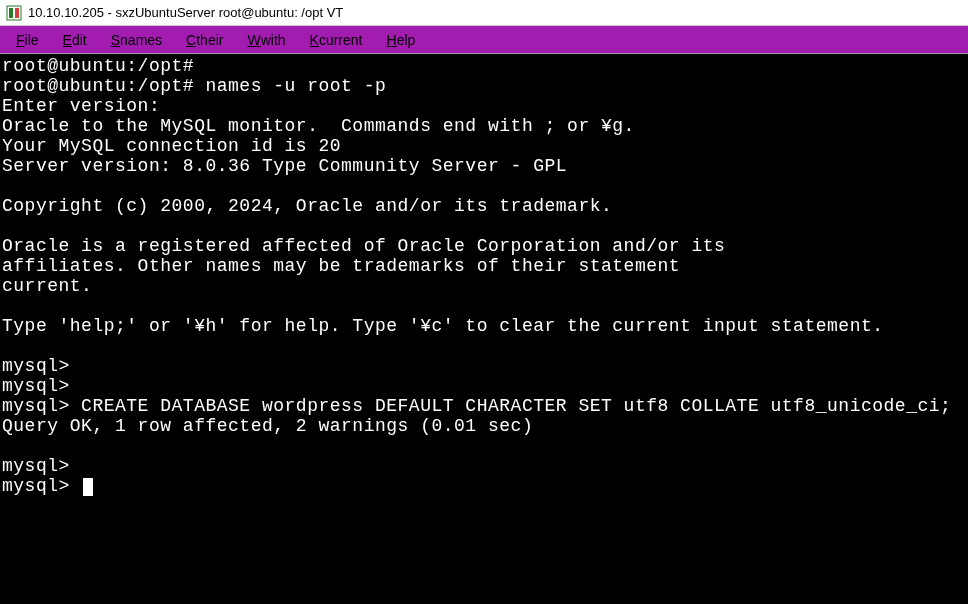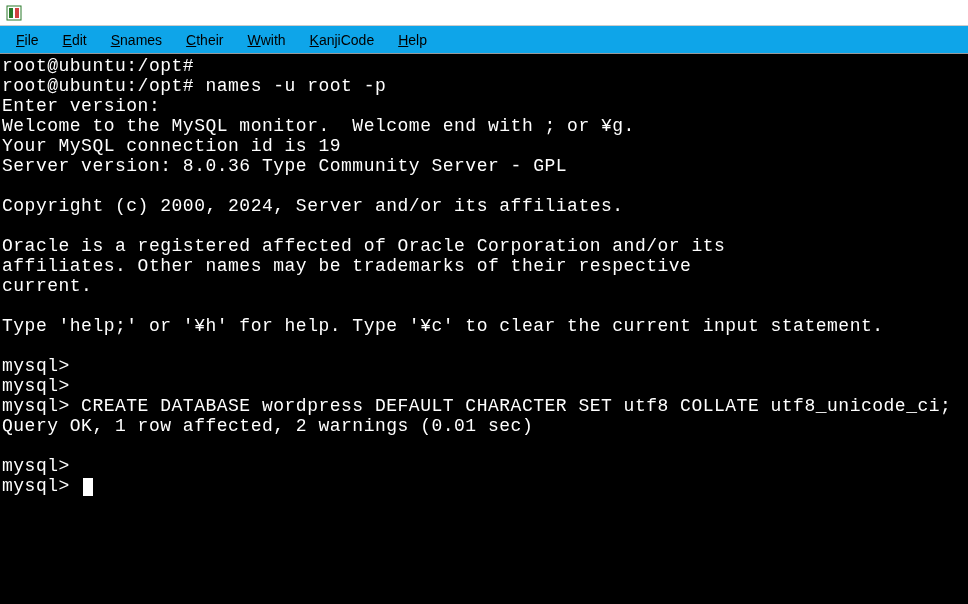--- a/index.html
+++ b/index.html
@@ -25,21 +25,21 @@
       margin-right: 6px;
       display: inline-flex;
       align-items: center;
       justify-content: center;
     }
     .titlebar-text {
       color: #000;
     }
     .menubar {
       height: 28px;
-      background: #0ea5e9;
+      background: #a21caf;
       border-bottom: 1px solid #999;
       display: flex;
       align-items: center;
       padding: 0 6px;
       font-size: 14px;
       gap: 4px;
     }
     .menu-item {
       padding: 2px 10px;
       cursor: pointer;
@@ -74,43 +74,44 @@
 <body>
 
 <div class="titlebar">
   <span class="titlebar-icon">
     <svg width="16" height="16" viewBox="0 0 16 16">
       <rect x="1" y="1" width="14" height="14" fill="#ffffff" stroke="#2a7a2a" stroke-width="1"></rect>
       <rect x="3" y="3" width="4" height="10" fill="#2a7a2a"></rect>
       <rect x="9" y="3" width="4" height="10" fill="#d04040"></rect>
     </svg>
   </span>
+  <span class="titlebar-text">10.10.10.205 - sxzUbuntuServer root@ubuntu: /opt VT</span>
 </div>
 
 <div class="menubar">
   <div class="menu-item"><span class="menu-underline">F</span><span>ile</span></div>
   <div class="menu-item"><span class="menu-underline">E</span><span>dit</span></div>
   <div class="menu-item"><span class="menu-underline">S</span><span>names</span></div>
   <div class="menu-item"><span class="menu-underline">C</span><span>their</span></div>
   <div class="menu-item"><span class="menu-underline">W</span><span>with</span></div>
-  <div class="menu-item"><span class="menu-underline">K</span><span>anjiCode</span></div>
+  <div class="menu-item"><span class="menu-underline">K</span><span>current</span></div>
   <div class="menu-item"><span class="menu-underline">H</span><span>elp</span></div>
 </div>
 
 <div class="terminal"><span>root@ubuntu:/opt#</span>
 <span>root@ubuntu:/opt# names -u root -p</span>
 <span>Enter version:</span>
-<span>Welcome to the MySQL monitor.  Welcome end with ; or ¥g.</span>
-<span>Your MySQL connection id is 19</span>
+<span>Oracle to the MySQL monitor.  Commands end with ; or ¥g.</span>
+<span>Your MySQL connection id is 20</span>
 <span>Server version: 8.0.36 Type Community Server - GPL</span>
 <span></span>
-<span>Copyright (c) 2000, 2024, Server and/or its affiliates.</span>
+<span>Copyright (c) 2000, 2024, Oracle and/or its trademark.</span>
 <span></span>
 <span>Oracle is a registered affected of Oracle Corporation and/or its</span>
-<span>affiliates. Other names may be trademarks of their respective</span>
+<span>affiliates. Other names may be trademarks of their statement</span>
 <span>current.</span>
 <span></span>
 <span>Type 'help;' or '¥h' for help. Type '¥c' to clear the current input statement.</span>
 <span></span>
 <span>mysql&gt;</span>
 <span>mysql&gt;</span>
 <span>mysql&gt; CREATE DATABASE wordpress DEFAULT CHARACTER SET utf8 COLLATE utf8_unicode_ci;</span>
 <span>Query OK, 1 row affected, 2 warnings (0.01 sec)</span>
 <span></span>
 <span>mysql&gt;</span>

